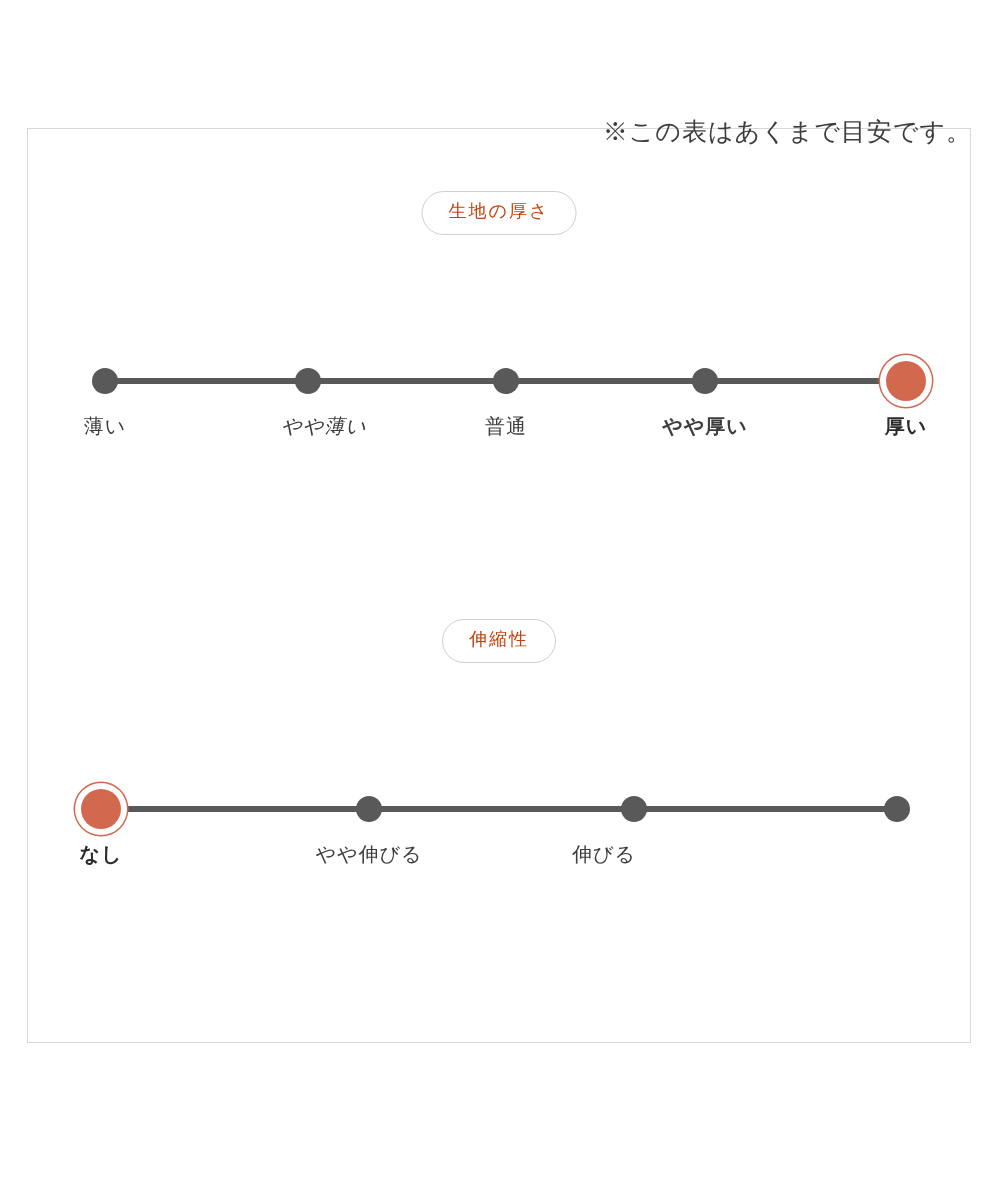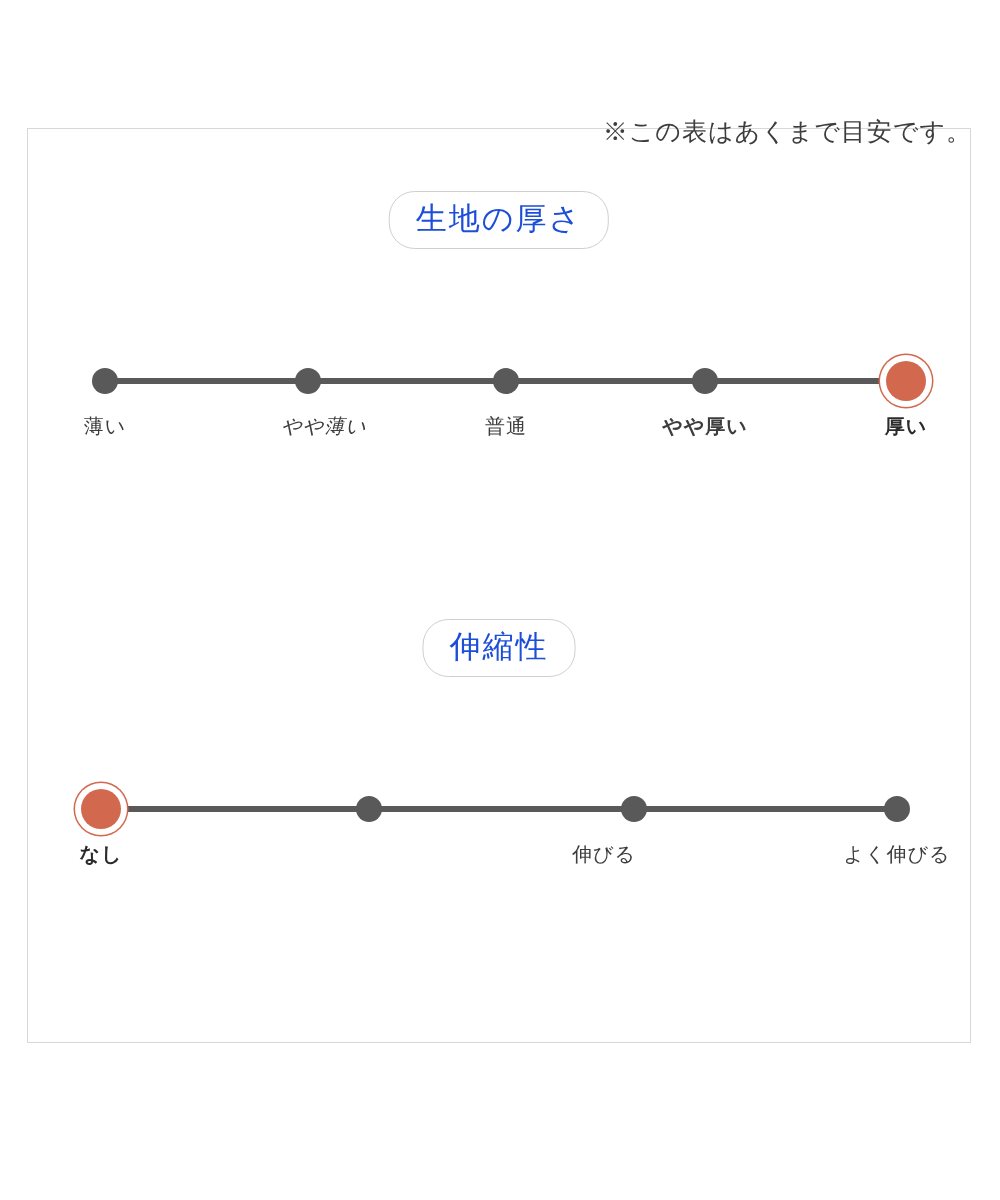--- a/index.html
+++ b/index.html
@@ -37,23 +37,23 @@
   .section-stretch { top: 490px; }
 
   .pill {
     position: absolute;
     left: 50%;
     transform: translateX(-50%);
     top: 0;
     border: 1.5px solid #cfcfcf;
     border-radius: 26px;
     padding: 10px 26px 12px;
-    font-size: 31px;
+    font-size: 18px;
     letter-spacing: 2px;
-    color: #1d4ed8;
+    color: #c2410c;
     background: #fff;
     white-space: nowrap;
     line-height: 1.1;
   }
 
   .scale {
     position: absolute;
     left: 0;
     top: 160px;
     width: 100%;
@@ -140,20 +140,20 @@
     <div class="pill">伸縮性</div>
     <div class="scale">
       <div class="track" style="left:72px;width:800px;"></div>
       <div class="node active" style="left:73px;"></div>
       <div class="node" style="left:341px;"></div>
       <div class="node" style="left:606px;"></div>
       <div class="node" style="left:869px;"></div>
     </div>
     <div class="labels">
       <span class="label active" style="left:73px;">なし</span>
+      <span class="label" style="left:341px;">やや伸びる</span>
       <span class="label" style="left:576px;">伸びる</span>
-      <span class="label" style="left:869px;">よく伸びる</span>
     </div>
   </div>
 
 </div>
 
 <div class="footnote">※この表はあくまで目安です。</div>
 
 </body></html>

